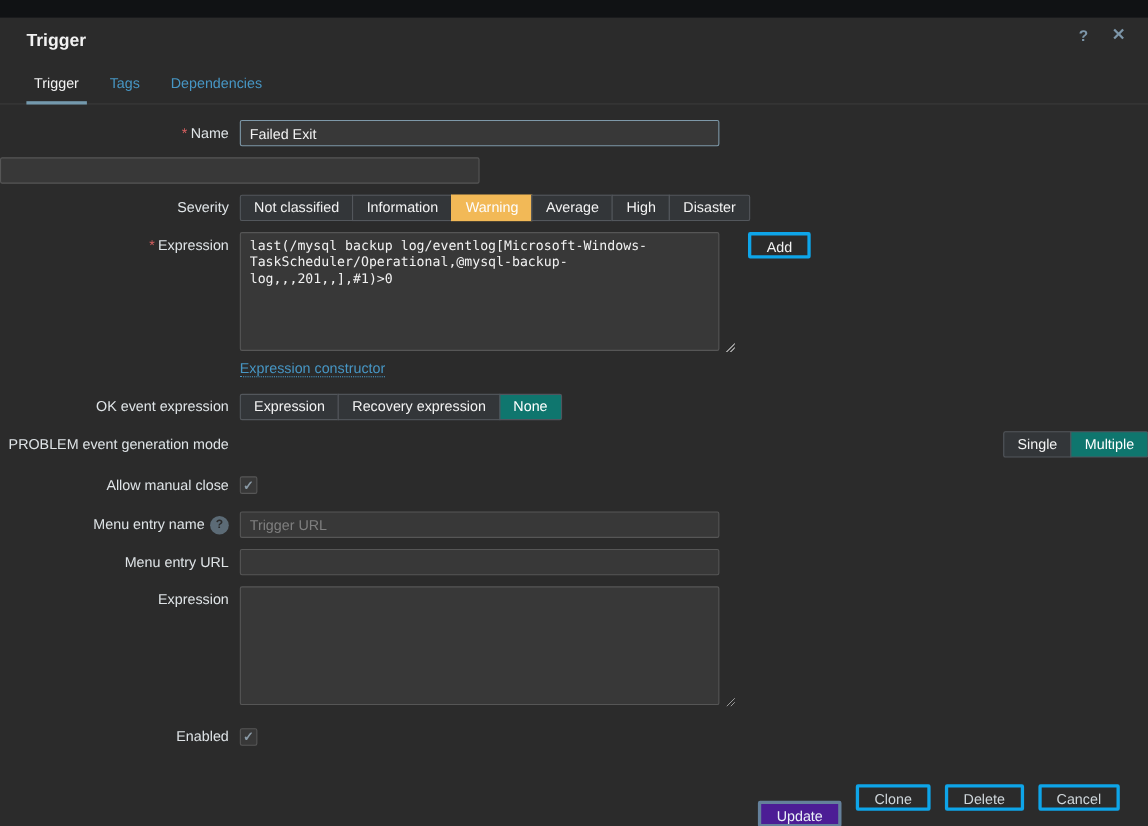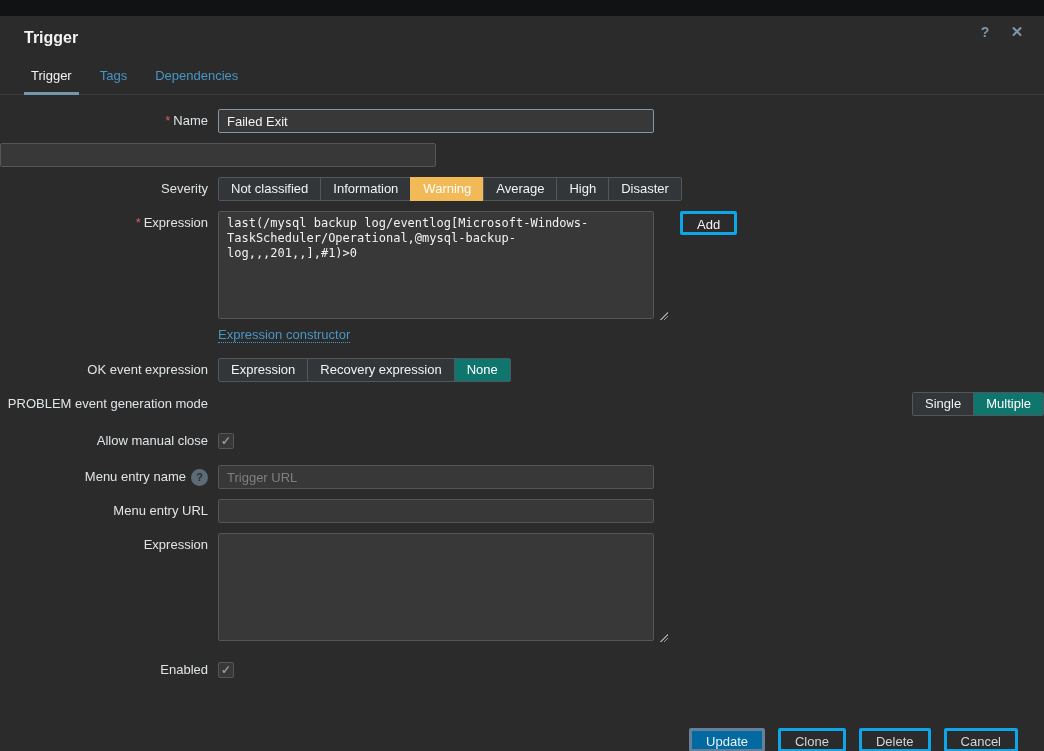--- a/index.html
+++ b/index.html
@@ -68,21 +68,21 @@
   .seg-btn:last-child { border-radius: 0 2px 2px 0; }
   .seg-btn.sel-warning { background: #f2b957; border-color: #f2b957; color: #fdfdfd; }
   .seg-btn.sel-gray { background: #0f766e; border-color: #4f565e; color: #ffffff; }
   
   .btn {
     height: 24px; line-height: 22px; padding: 0 14px; cursor: pointer; border-radius: 2px;
     background: transparent; border: 3px solid #0ea5e9; color: #cfd6da;
     font-family: "Liberation Sans", sans-serif; font-size: 13px; white-space: nowrap;
   }
   .btn.light-text { color: #f2f2f2; }
-  .btn.primary { background: #0369a1; border-color: #64809b; color: #eaf1f7; }
+  .btn.primary { background: #4c1d95; border-color: #64809b; color: #eaf1f7; margin-top: 15px; }
   
   .link { color: #4796c4; cursor: pointer; text-decoration: none; border-bottom: 1px dotted #4796c4; }
   .checkbox {
     width: 16px; height: 16px; margin-top: 4px; background: #383838;
     border: 1px solid #565656; border-radius: 2px; cursor: pointer;
     color: #8a9aa6; font-size: 12px; font-weight: bold; line-height: 14px; text-align: center;
   }
   .help-badge {
     display: inline-flex; align-items: center; justify-content: center;
     width: 17px; height: 17px; border-radius: 50%; background: #5c6b76; color: #2b2b2b;

